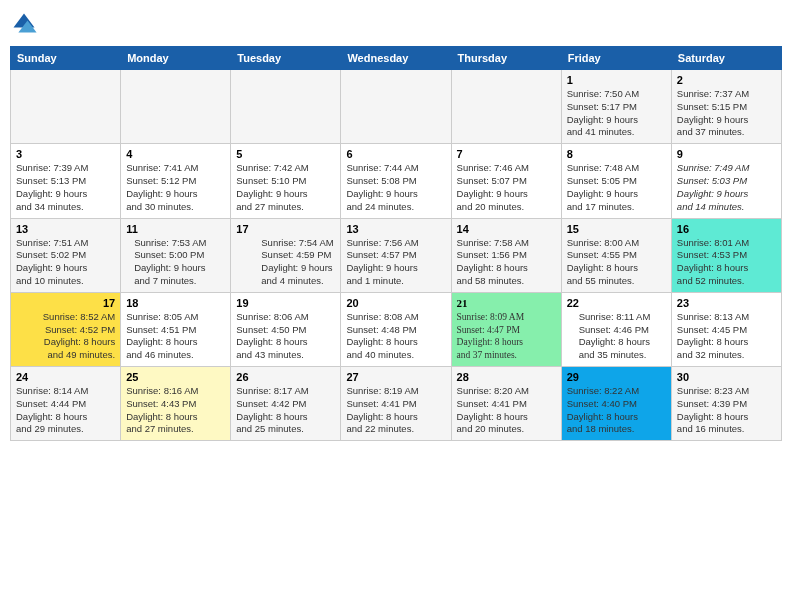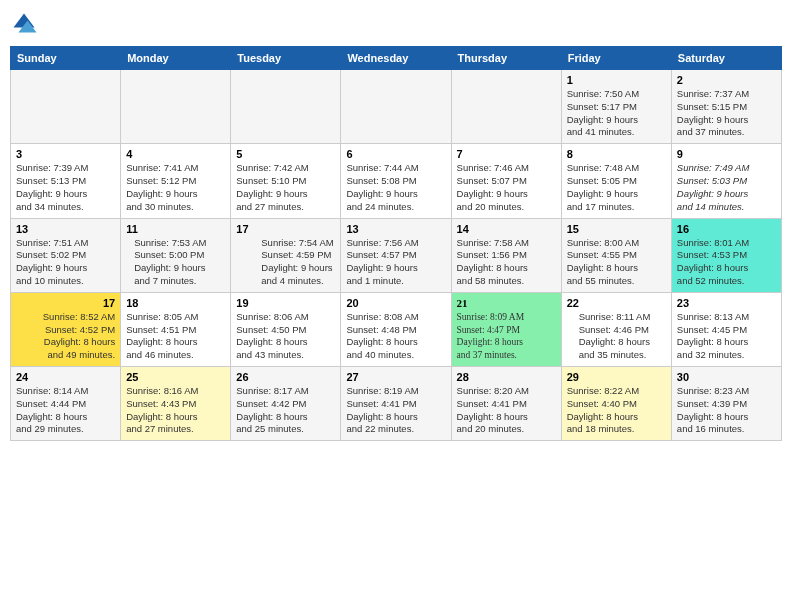--- a/index.html
+++ b/index.html
@@ -325,21 +325,21 @@
 Daylight: 8 hours
 and 22 minutes.</div>
         </td>
         <td style="background: rgb(245, 245, 245);">
           <span class="day-num">28</span>
           <div class="day-info" style="white-space: pre-line;">Sunrise: 8:20 AM
 Sunset: 4:41 PM
 Daylight: 8 hours
 and 20 minutes.</div>
         </td>
-        <td style="background: #fef9c3;">
+        <td style="background: #0ea5e9;">
           <span class="day-num">29</span>
           <div class="day-info" style="white-space: pre-line;">Sunrise: 8:22 AM
 Sunset: 4:40 PM
 Daylight: 8 hours
 and 18 minutes.</div>
         </td>
         <td style="background: rgb(245, 245, 245);">
           <span class="day-num">30</span>
           <div class="day-info" style="white-space: pre-line;">Sunrise: 8:23 AM
 Sunset: 4:39 PM

